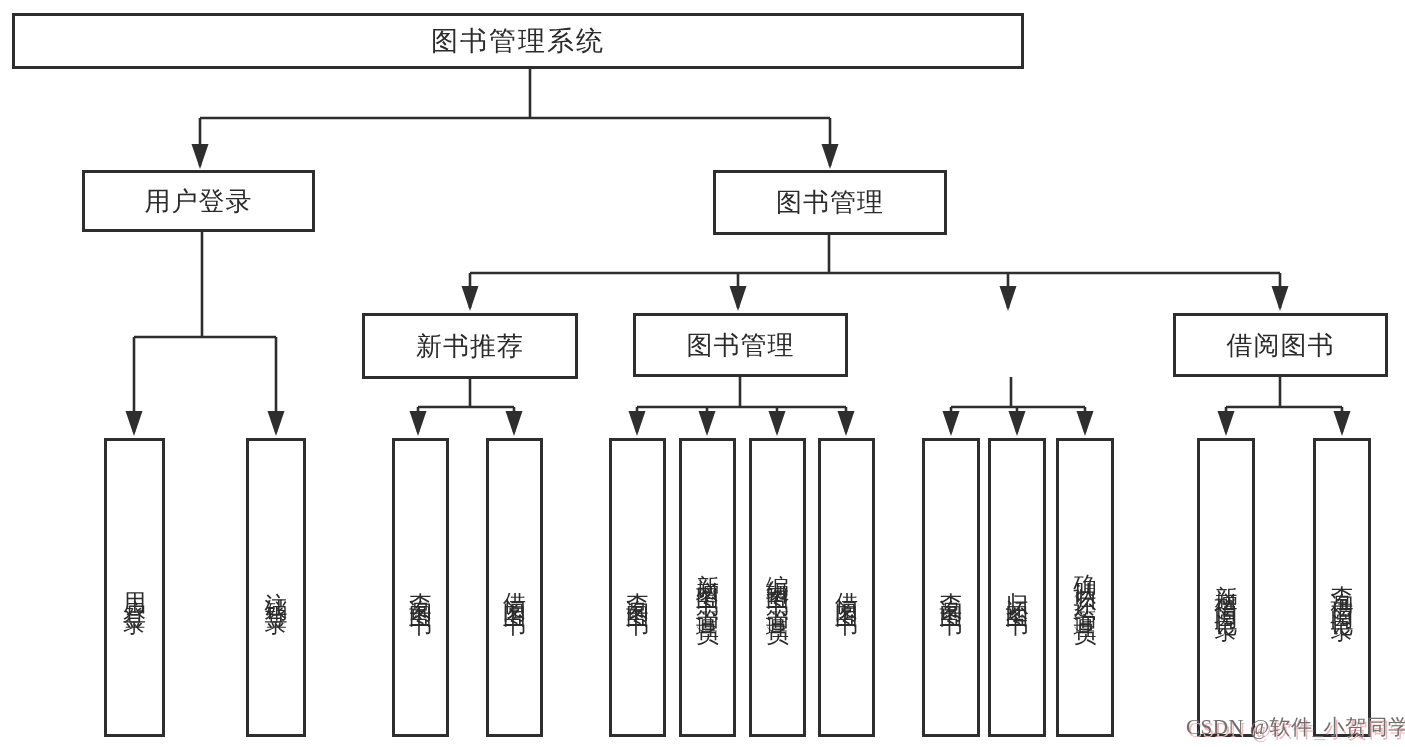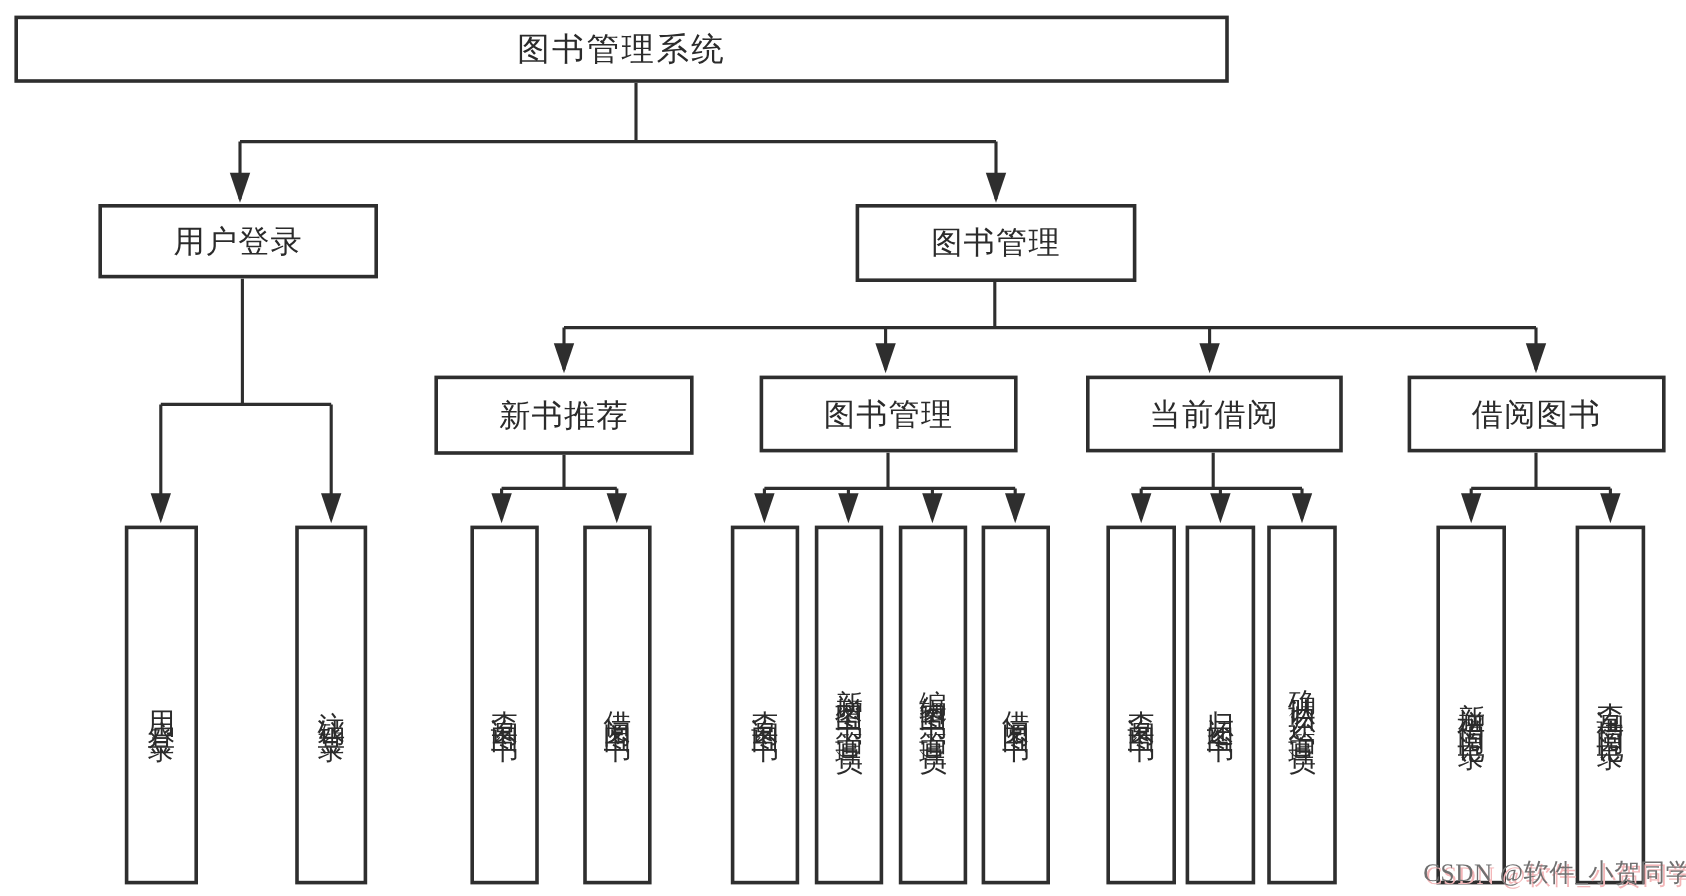--- a/index.html
+++ b/index.html
@@ -76,23 +76,20 @@
   <div class="bx h" style="left:713px;top:170px;width:234px;height:65px">
     <span>图书管理</span>
   </div>
 
   <div class="bx h" style="left:362px;top:313px;width:216px;height:66px">
     <span>新书推荐</span>
   </div>
   <div class="bx h" style="left:633px;top:313px;width:215px;height:64px">
     <span>图书管理</span>
   </div>
-  <div class="bx h" style="left:905px;top:313px;width:214px;height:64px">
-    <span>当前借阅</span>
-  </div>
   <div class="bx h" style="left:1173px;top:313px;width:215px;height:64px">
     <span>借阅图书</span>
   </div>
 
   <div class="bx" style="left:104px;top:438px;width:61px;height:299px">
     <span class="vt">用户登录</span>
   </div>
   <div class="bx" style="left:246px;top:438px;width:60px;height:299px">
     <span class="vt">注销登录</span>
   </div>

